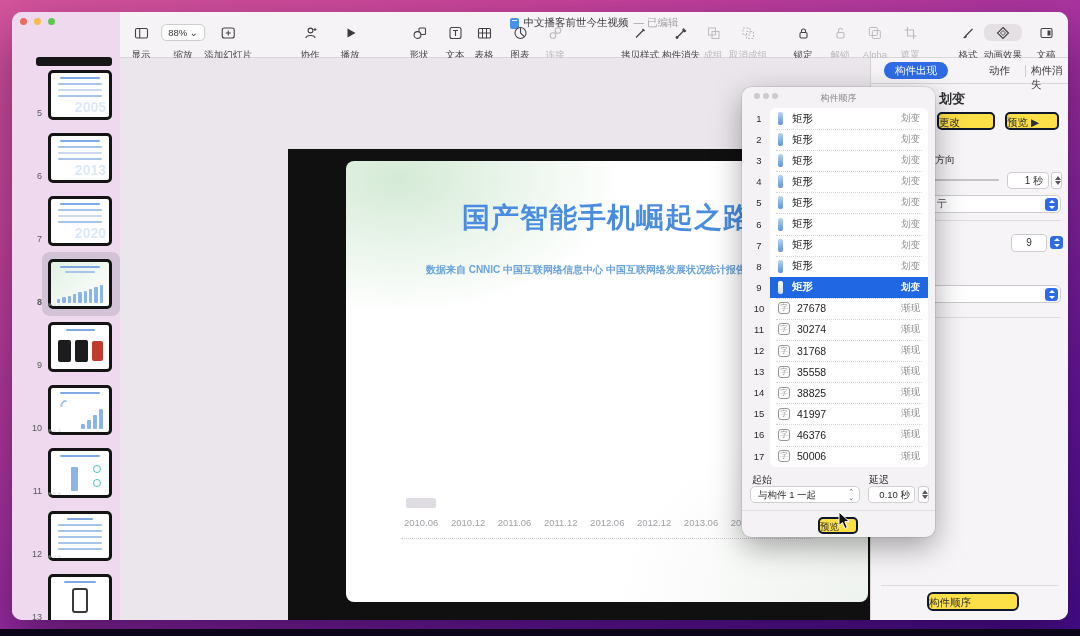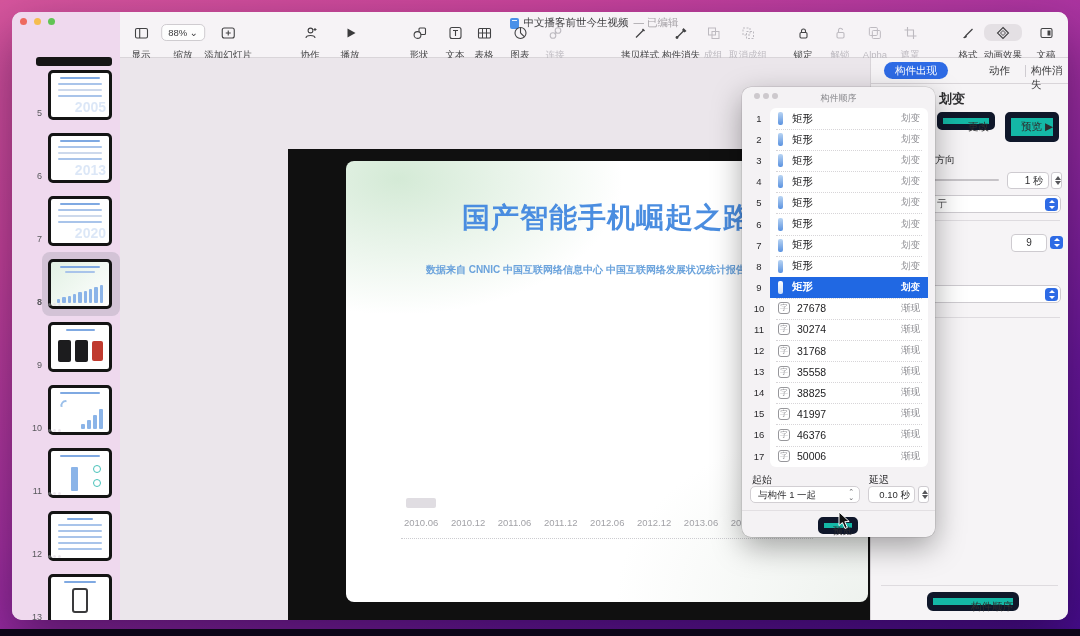--- a/index.html
+++ b/index.html
@@ -73,23 +73,23 @@
 
   
   .inspector { position:absolute; right:0; top:46px; width:198px; bottom:0; background:#f6f4f6; border-left:1px solid #d8d4d8; }
   .tabs { position:absolute; left:0; right:0; top:0; height:26px; border-bottom:1px solid #d9d5d9; font-size:10.5px; color:#39393b; }
   .tab-pill { position:absolute; left:13px; top:4px; width:64px; height:17px; border-radius:9px; background:#2e6be5; color:#fff; text-align:center; line-height:17px; }
   .tab-act { position:absolute; left:118px; top:6px; }
   .tab-div { position:absolute; left:154px; top:7px; width:1px; height:12px; background:#cfccd1; }
   .tab-out { position:absolute; left:160px; top:6px; }
   .insp-abs { position:absolute; font-size:10.5px; color:#2d2d2f; }
   .fx-title { left:68px; top:32px; font-size:13px; font-weight:bold; }
-  .btn { background:#14b8a6; border:6px solid #0f172a; border-radius:5px; text-align:right; color:#2d2d2f; }
+  .btn { background:#fde047; border:2px solid #0f172a; border-radius:5px; text-align:left; color:#2d2d2f; }
   .chg-btn { left:66px; top:54px; width:58px; height:18px; line-height:16px; }
-  .pre-btn { left:134px; top:54px; width:54px; height:30px; line-height:16px; }
+  .pre-btn { left:134px; top:54px; width:54px; height:18px; line-height:16px; }
   .dir-lbl { left:64px; top:95px; font-size:10px; }
   .slider { left:0; top:121px; width:128px; border-top:2px solid #c6c3c7; border-radius:1px; }
   .field { background:#fff; border:1px solid #cecbd0; border-radius:4px; font-size:10px; color:#2d2d2f; }
   .dur-field { left:136px; top:114px; width:42px; height:17px; line-height:15px; text-align:right; padding-right:5px; }
   .stepper { width:11px; height:17px; background:#fff; border:1px solid #cecbd0; border-radius:3px; position:absolute; }
   .stepper::before,.stepper::after{ content:""; position:absolute; left:2.5px; border-left:3px solid transparent; border-right:3px solid transparent; }
   .stepper::before{ top:3px; border-bottom:4px solid #58585c; }
   .stepper::after{ bottom:3px; border-top:4px solid #58585c; }
   .dur-step { left:180px; top:114px; }
   .dd { background:#fff; border:1px solid #cecbd0; border-radius:5px; position:absolute; }

